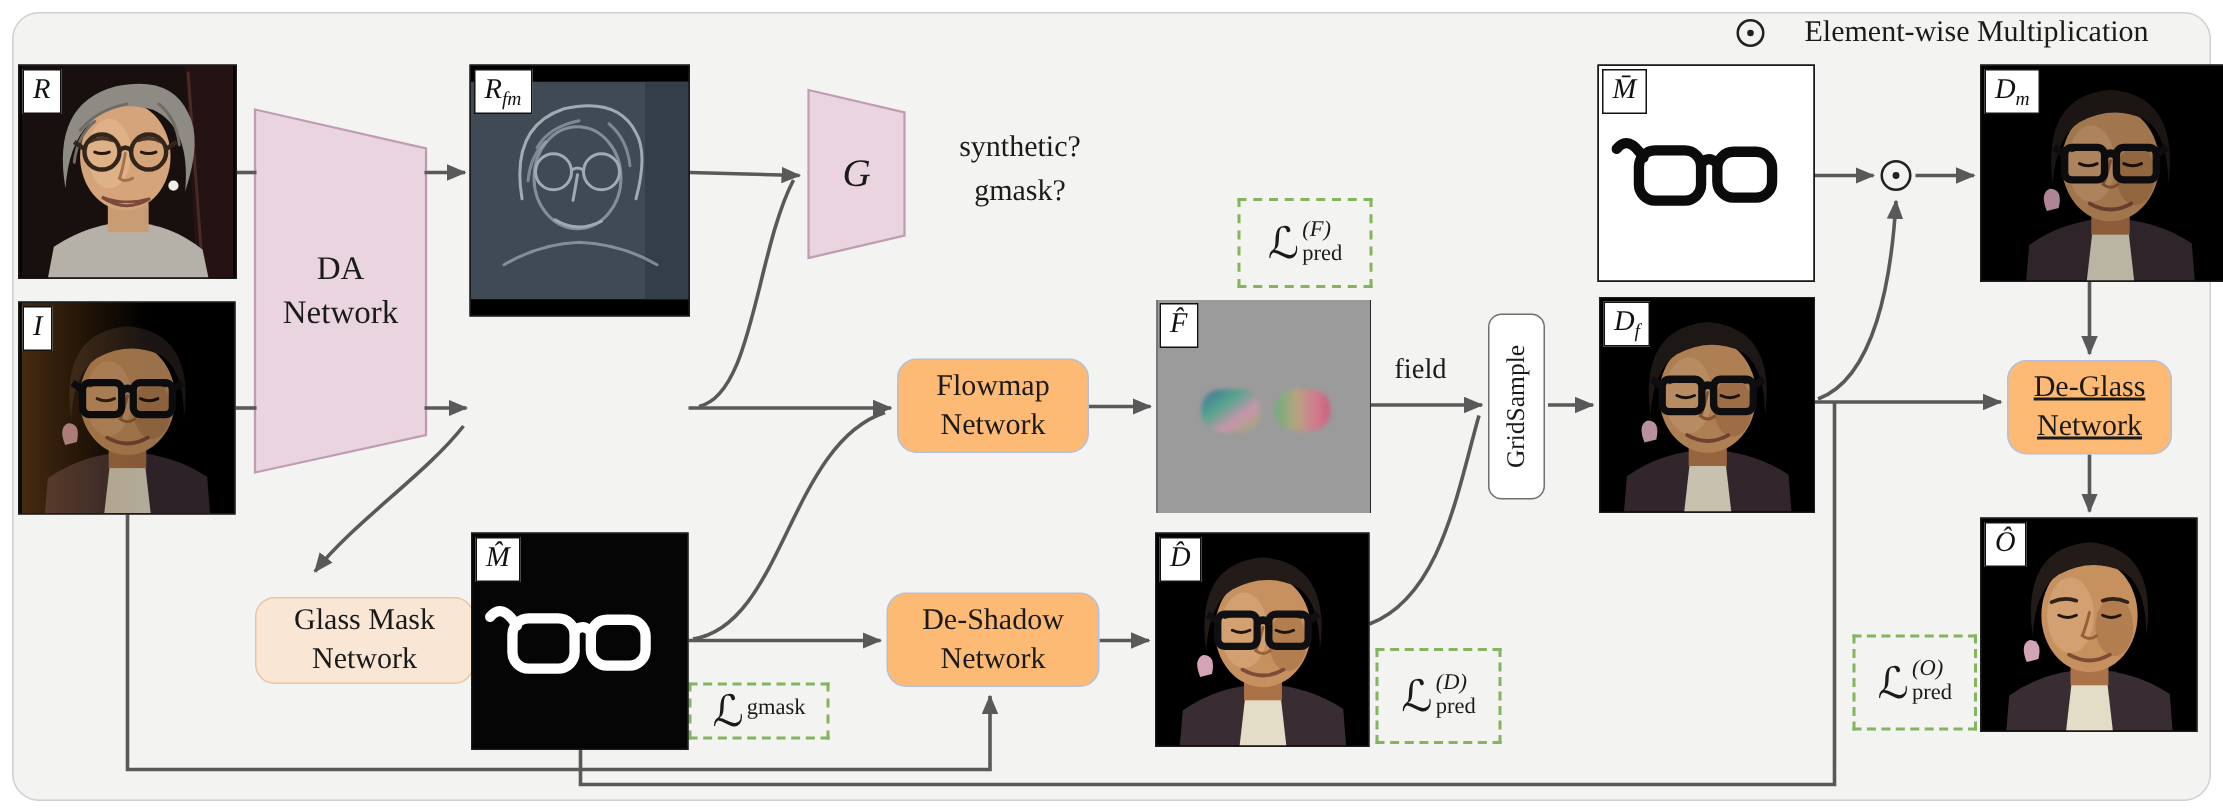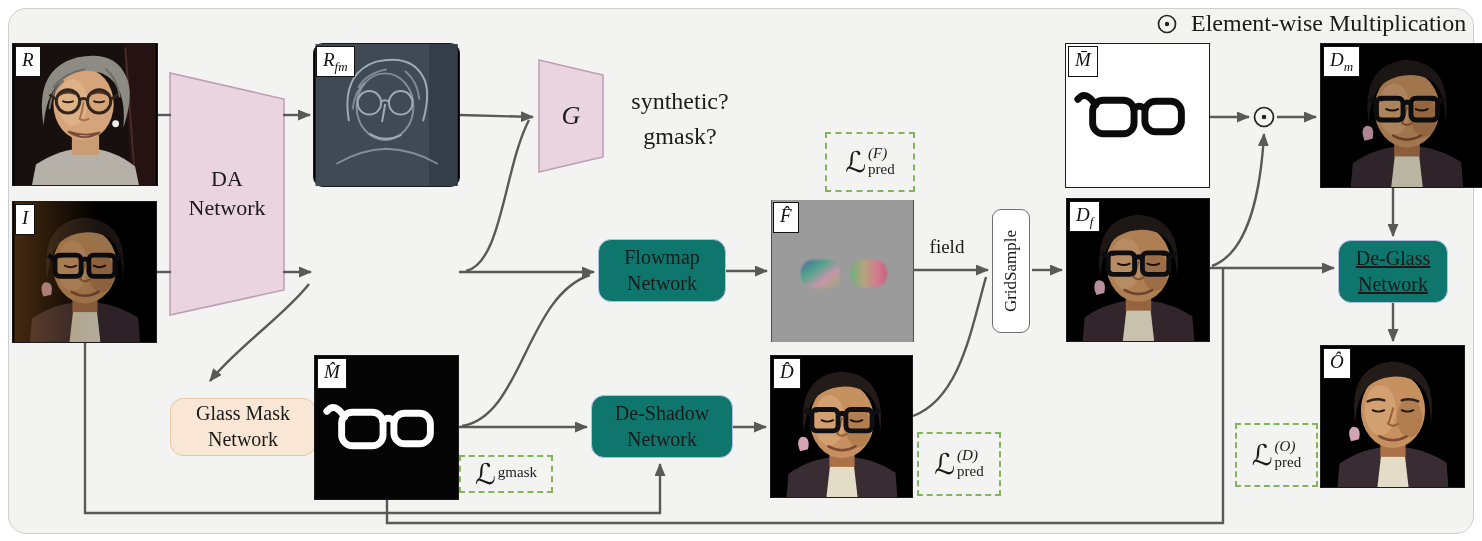--- a/index.html
+++ b/index.html
@@ -10,38 +10,38 @@
   svg.connectors{position:absolute;left:0;top:0;width:1482px;height:541px;pointer-events:none;}
   .img{position:absolute;margin:0;border:1.5px solid #1c1c1c;box-sizing:border-box;background:#000;}
   .img.noborder{border:none;}
   .img svg{display:block;width:100%;height:100%;}
   .chip{position:absolute;left:2px;top:2px;background:#ffffff;border:1.5px solid #111;
         padding:0 6px 1px 6px;font-style:italic;font-size:19px;line-height:1.35;color:#111;}
   .chip sub{font-size:13px;}
   .nbox{position:absolute;box-sizing:border-box;display:flex;align-items:center;justify-content:center;
         text-align:center;border-radius:13px;font-size:20px;line-height:1.28;border:1.5px solid;}
   .nbox .inner{width:115px;}
-  .blue{background:#0f766e;border-color:#b3bfde;}
+  .blue{background:#fdba74;border-color:#b3bfde;}
   .peach{background:#f9e6d4;border-color:#e6c6a6;margin-left:37px;}
   .gridsample{position:absolute;left:992px;top:209px;width:38px;height:124px;box-sizing:border-box;
         background:#ffffff;border:1.6px solid #6f6f6f;border-radius:9px;display:flex;align-items:center;justify-content:center;}
   .gridsample .inner{transform:rotate(-90deg);white-space:nowrap;font-size:17px;}
   .trap-label{position:absolute;display:flex;align-items:center;justify-content:center;text-align:center;
         font-size:22px;line-height:1.3;}
   .trap-label .inner{width:86px;}
   .glabel{font-size:26px;font-style:italic;}
   .loss{position:absolute;box-sizing:border-box;border:2.2px dashed #84b55e;display:flex;align-items:center;
         justify-content:center;padding:1px 7px;gap:2px;}
   .lsym{font-size:29px;font-style:italic;font-family:"DejaVu Serif","DejaVu Sans",serif;line-height:1;}
   .lscr{display:flex;flex-direction:column;justify-content:center;font-size:15px;line-height:1.05;font-style:italic;}
   .lscr .lsup:empty{display:none;}
   .lscr .lsub{font-style:normal;}
-  .question{position:absolute;left:612px;top:84px;width:136px;text-align:center;font-size:24px;line-height:1.45;}
+  .question{position:absolute;left:612px;top:84px;width:136px;text-align:center;font-size:20px;line-height:1.45;}
   .fieldlbl{position:absolute;left:920px;top:236px;width:54px;text-align:center;font-size:19px;}
-  .legend{position:absolute;left:1156px;top:10px;display:flex;align-items:center;gap:13px;font-size:24px;}
+  .legend{position:absolute;left:1156px;top:10px;display:flex;align-items:center;gap:25px;font-size:20px;}
 </style>
 </head>
 <body>
 
 <div class="canvas">
   <div class="frame"></div>
 
   <svg width="0" height="0" style="position:absolute" aria-hidden="true">
     <defs>
       <g id="wface">
@@ -237,21 +237,21 @@
   <figure class="img" style="left:12px;top:43px;width:146px;height:143px;">
     <svg viewBox="0 0 145 145">
         <rect width="145" height="145" fill="#17100e"></rect>
       <path d="M112,0 L145,0 L145,145 L120,145 Z" fill="#241312"></path>
       <path d="M114,4 L124,140" stroke="#4a2a24" stroke-width="2" fill="none"></path>
       <use href="#mface"></use>
       </svg>
     <span class="chip"><span>R</span><sub></sub></span>
   </figure>
 
-  <figure class="img" style="left:313px;top:43px;width:147px;height:144px;border-radius:10px;">
+  <figure class="img" style="left:313px;top:43px;width:147px;height:168px;">
     <svg viewBox="0 0 145 145">
         <rect width="145" height="145" fill="#3f4a54"></rect>
       <rect x="116" width="29" height="145" fill="#333e48"></rect>
         <use href="#mout"></use>
       </svg>
     <span class="chip"><span>R</span><sub>fm</sub></span>
   </figure>
 
   <figure class="img" style="left:12px;top:201px;width:145px;height:142px;">
     <svg viewBox="0 0 145 145">

